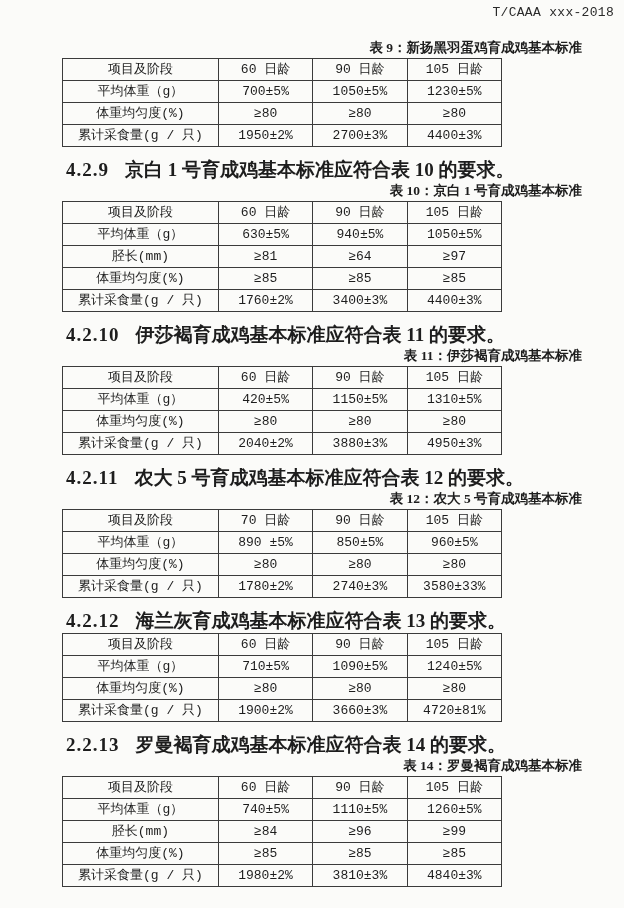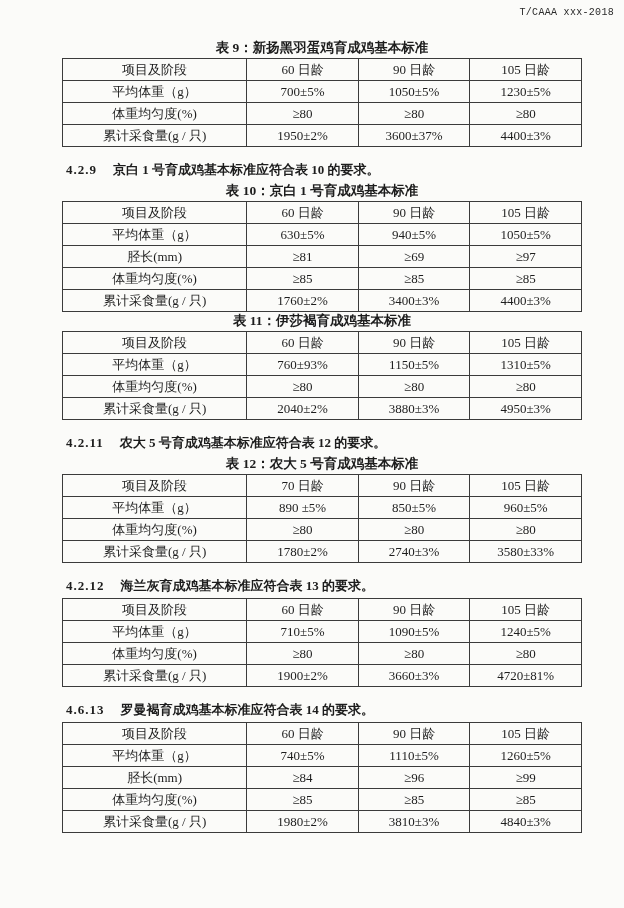--- a/index.html
+++ b/index.html
@@ -7,47 +7,48 @@
     width:624px; height:908px;
     background:#fbfbf9;
     font-family:"Liberation Serif", serif;
     color:#1d1d1d;
     overflow:hidden;
   }
   .page { padding-top:5px; }
   .doc-code {
     text-align:right;
     padding-right:10px;
-    font-size:10px;
+    font-size:13px;
     font-family:"Liberation Mono", monospace;
     letter-spacing:0.3px;
     color:#2a2a2a;
     height:16px; line-height:16px;
   }
   .content { margin-left:62px; width:520px; }
   .sec-heading {
     font-weight:bold;
-    font-size:13px;
+    font-size:19px;
     margin:14px 0 4px 4px;
     height:17px; line-height:17px;
     white-space:nowrap;
   }
   .sec-heading .num { margin-right:16px; letter-spacing:1px; }
   .tbl-caption {
-    text-align:center;
+    text-align:right;
     font-weight:bold;
     font-size:13.5px;
     margin:0 0 2px 0;
     height:17px; line-height:17px;
   }
   .first-caption { margin-top:18px; }
   table {
     border-collapse:collapse;
-    width:520px;
+    width:440px;
     table-layout:fixed;
+    font-family:Liberation Mono, monospace;
   }
   th, td {
     border:1px solid #3b3b3b;
     font-weight:normal;
     text-align:center;
     vertical-align:middle;
     font-size:13px;
     height:21px; line-height:21px;
     padding:0;
     white-space:nowrap;
@@ -89,21 +90,21 @@
             </tr>
             <tr>
               <td>体重均匀度(%)</td>
               <td>≥80</td>
               <td>≥80</td>
               <td>≥80</td>
             </tr>
             <tr>
               <td>累计采食量(g / 只)</td>
               <td>1950±2%</td>
-              <td>3600±37%</td>
+              <td>2700±3%</td>
               <td>4400±3%</td>
             </tr>
           </tbody>
       </table>
     </div>
 
     <div>
       <div class="sec-heading">
         <span class="num">4.2.9</span><span>京白 1 号育成鸡基本标准应符合表 10 的要求。</span>
       </div>
@@ -124,58 +125,61 @@
             </tr>
             <tr>
               <td>平均体重（g）</td>
               <td>630±5%</td>
               <td>940±5%</td>
               <td>1050±5%</td>
             </tr>
             <tr>
               <td>胫长(mm)</td>
               <td>≥81</td>
-              <td>≥69</td>
+              <td>≥64</td>
               <td>≥97</td>
             </tr>
             <tr>
               <td>体重均匀度(%)</td>
               <td>≥85</td>
               <td>≥85</td>
               <td>≥85</td>
             </tr>
             <tr>
               <td>累计采食量(g / 只)</td>
               <td>1760±2%</td>
               <td>3400±3%</td>
               <td>4400±3%</td>
             </tr>
           </tbody>
       </table>
     </div>
 
     <div>
+      <div class="sec-heading">
+        <span class="num">4.2.10</span><span>伊莎褐育成鸡基本标准应符合表 11 的要求。</span>
+      </div>
       <div class="tbl-caption">表 11：伊莎褐育成鸡基本标准</div>
       <table>
         <colgroup>
             <col class="c-label">
             <col class="c-v">
             <col class="c-v">
             <col class="c-v">
           </colgroup>
         <tbody>
             <tr>
               <th>项目及阶段</th>
               <th>60 日龄</th>
               <th>90 日龄</th>
               <th>105 日龄</th>
             </tr>
             <tr>
               <td>平均体重（g）</td>
-              <td>760±93%</td>
+              <td>420±5%</td>
               <td>1150±5%</td>
               <td>1310±5%</td>
             </tr>
             <tr>
               <td>体重均匀度(%)</td>
               <td>≥80</td>
               <td>≥80</td>
               <td>≥80</td>
             </tr>
             <tr>
@@ -264,22 +268,23 @@
               <td>1900±2%</td>
               <td>3660±3%</td>
               <td>4720±81%</td>
             </tr>
           </tbody>
       </table>
     </div>
 
     <div>
       <div class="sec-heading">
-        <span class="num">4.6.13</span><span>罗曼褐育成鸡基本标准应符合表 14 的要求。</span>
-      </div>
+        <span class="num">2.2.13</span><span>罗曼褐育成鸡基本标准应符合表 14 的要求。</span>
+      </div>
+      <div class="tbl-caption">表 14：罗曼褐育成鸡基本标准</div>
       <table>
         <colgroup>
             <col class="c-label">
             <col class="c-v">
             <col class="c-v">
             <col class="c-v">
           </colgroup>
         <tbody>
             <tr>
               <th>项目及阶段</th>

